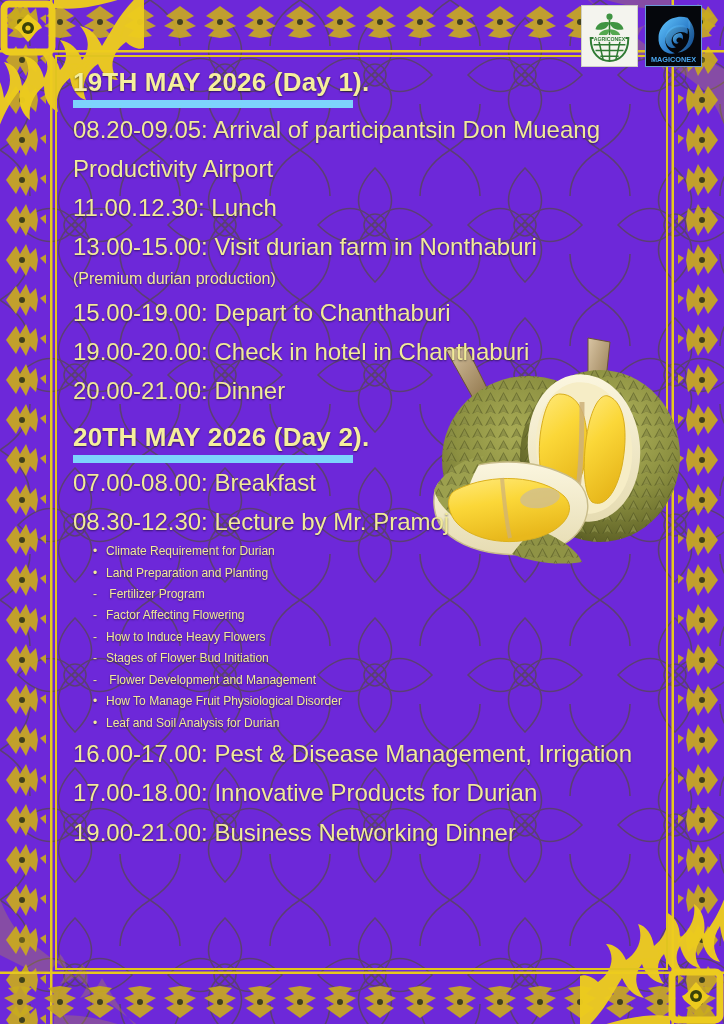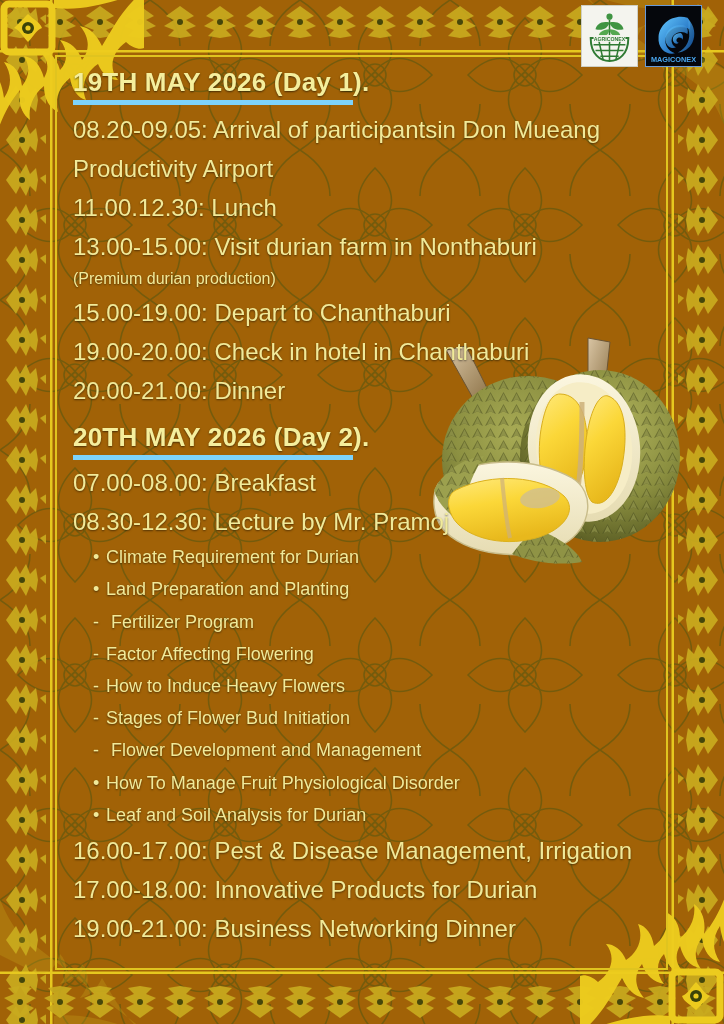--- a/index.html
+++ b/index.html
@@ -12,21 +12,21 @@
     height: 1024px;
     overflow: hidden;
     font-family: "Liberation Sans", sans-serif;
   }
 
   
   #poster {
     position: relative;
     width: 724px;
     height: 1024px;
-    background: #a16207;
+    background: #6d28d9;
     overflow: hidden;
   }
 
   
   .watermark {
     position: absolute;
     inset: 0;
     opacity: 0.5;
     pointer-events: none;
   }
@@ -107,21 +107,21 @@
     font-size: 26px;
     font-weight: bold;
     color: #f5ef9d;
     letter-spacing: .2px;
     margin: 0;
     padding: 0 0 2px 0;
     display: inline-block;
     text-shadow: 0 1px 2px rgba(0,0,0,.55);
   }
   .day-heading .uline {
-    border-bottom: 5px solid #7dd3fc;
+    border-bottom: 8px solid #7dd3fc;
     padding-bottom: 3px;
   }
   .day-heading .tail { border-bottom: none; }
 
   .block-1 { margin-top: 10px; }
   .block-2 { margin-top: 8px; }
 
   .sched-line {
     font-size: 24px;
     color: #f1ea99;
@@ -132,21 +132,21 @@
   .sched-line.small {
     font-size: 16px;
   }
 
   .topic-list {
     margin: 0;
     padding: 0;
     list-style: none;
   }
   .topic-item {
-    font-size: 18px;
+    font-size: 12px;
     color: #f1ea99;
     line-height: 1.79;
     text-shadow: 0 1px 2px rgba(0,0,0,.5);
     padding-left: 20px;
     white-space: pre-wrap;
   }
   .marker { display: inline-block; width: 13px; }
 
   .gap-a { height: 12px; }
 </style>

